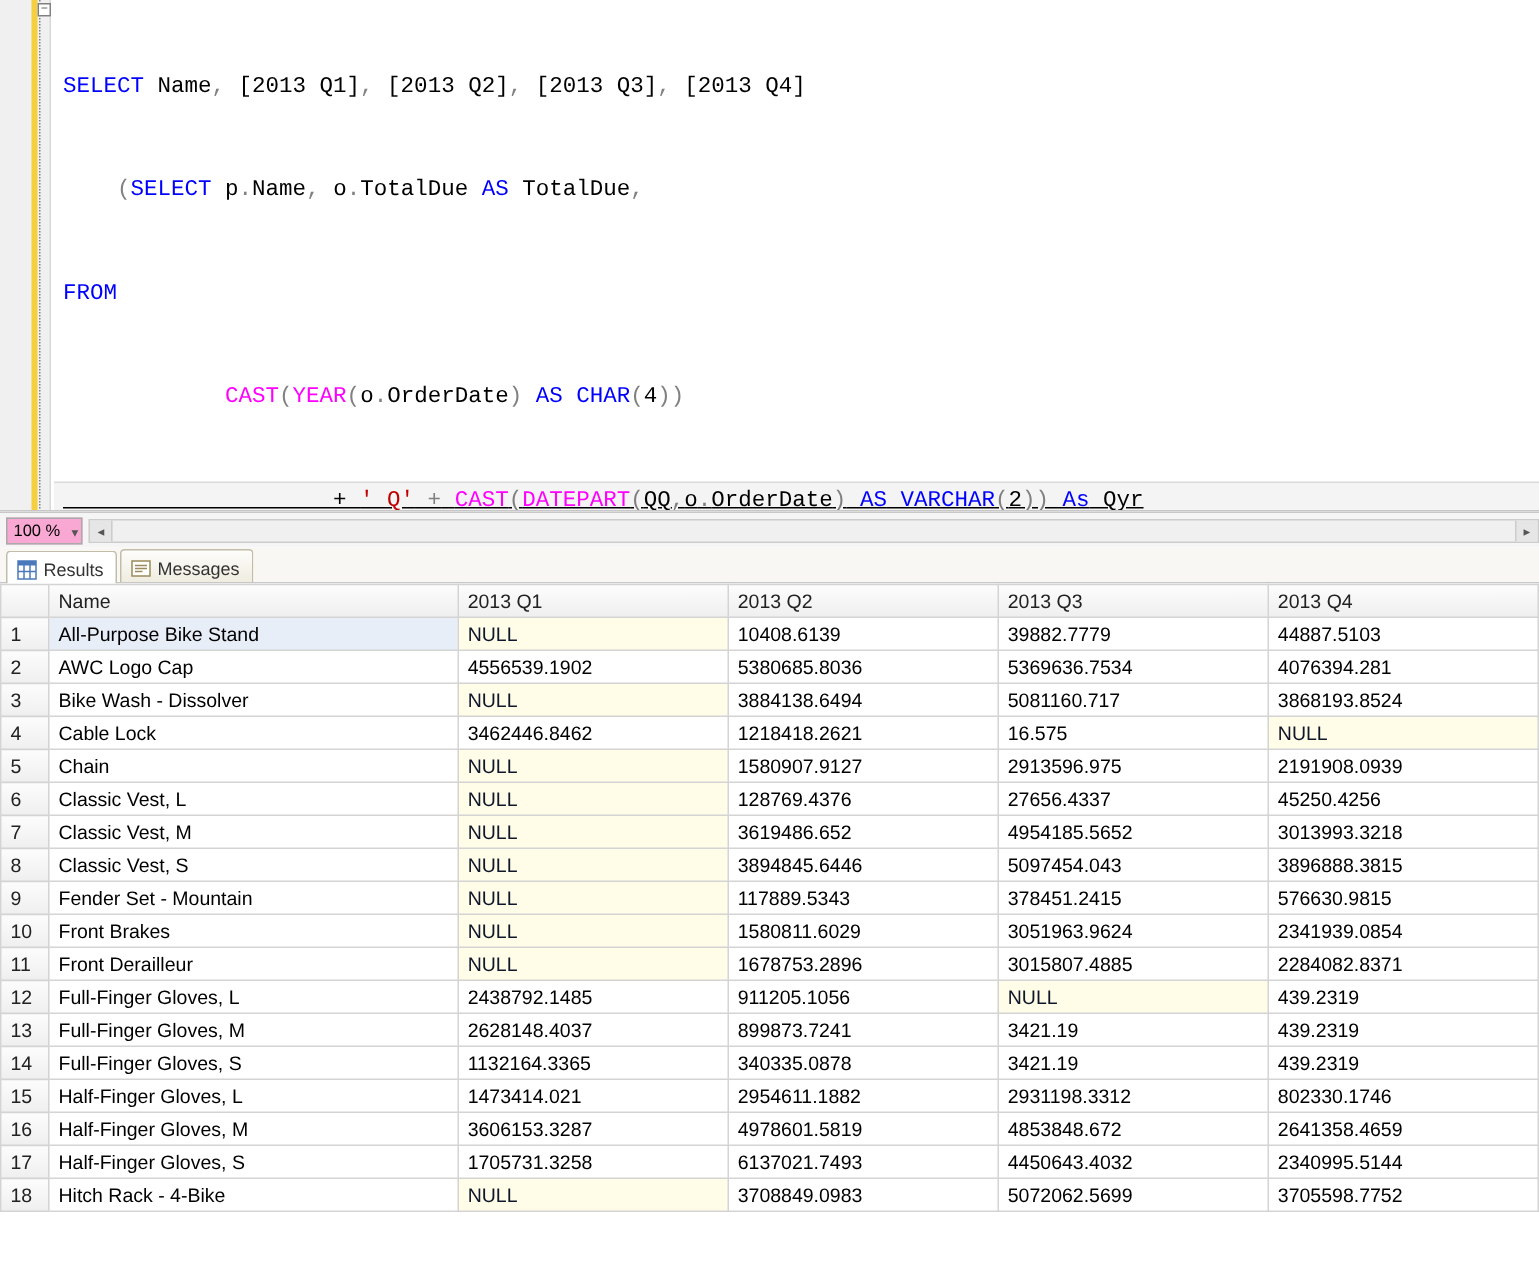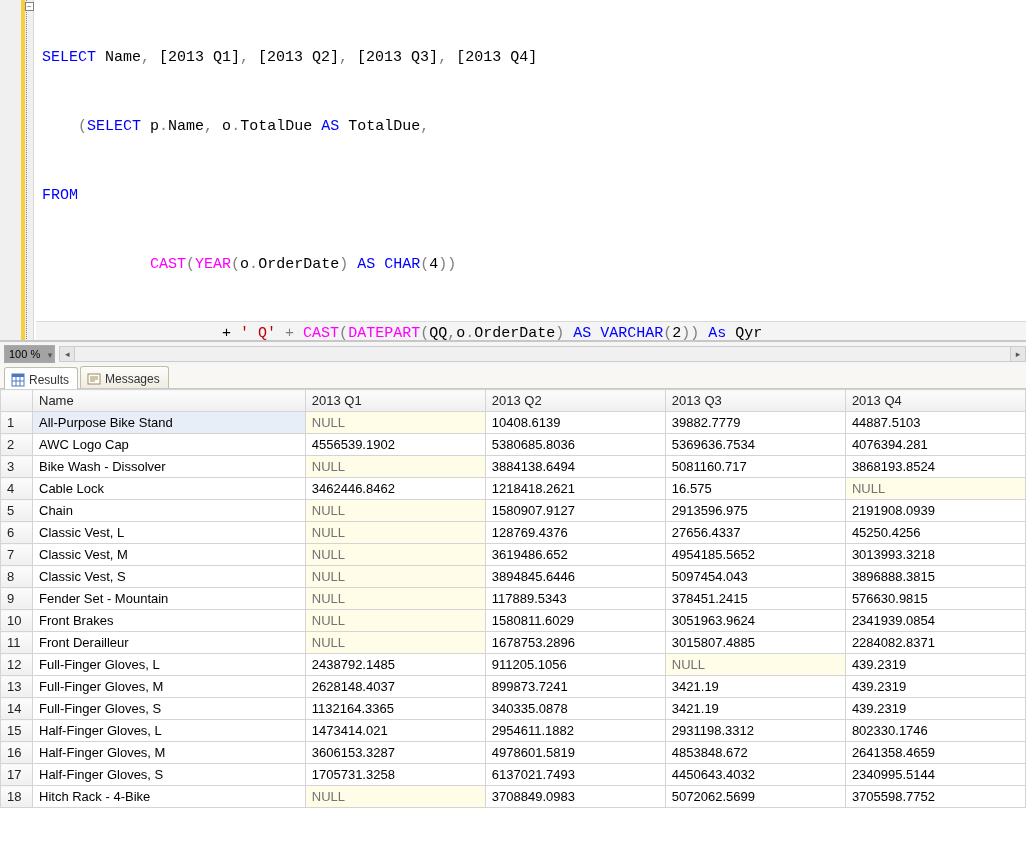--- a/index.html
+++ b/index.html
@@ -61,41 +61,42 @@
     top: 0;
     right: 0;
     white-space: pre;
     line-height: 23px;
     color: #000;
   }
   .line { padding-left: 6px; }
   .line.highlight {
     background: #f4f4f4;
     box-shadow: 0 -1px 0 #d9d9d9, 0 1px 0 #d9d9d9;
+    text-decoration: underline;
   }
   .kw { color: #0000ff; }
   .fn { color: #ff00ff; margin-top: 15px; }
   .gry { color: #808080; }
   .str { color: #c00000; }
   .zoom-bar {
     height: 24px;
     display: flex;
     align-items: center;
     border-top: 1px solid #c7c7c7;
     background: #f5f5f5;
     font-family: 'Segoe UI', Tahoma, sans-serif;
     font-size: 11px;
     padding-left: 4px;
   }
   .zoom-select {
     border: 1px solid #aaa;
     padding: 0 14px 0 4px;
     height: 18px;
     line-height: 16px;
-    background: #a3a3a3;
+    background: #f9a8d4;
     position: relative;
   }
   .zoom-select::after {
     content: "▾";
     position: absolute;
     right: 2px;
     top: 1px;
     font-size: 9px;
     color: #555;
   }
@@ -171,21 +172,21 @@
     text-align: right;
     color: #222;
     width: 32px;
   }
   .corner-cell {
     background: linear-gradient(#fcfcfc, #efefef);
     width: 32px;
   }
   .null-cell {
     background: #fffde8;
-    color: #737373;
+    color: #0f172a;
     margin-top: 30px;
   }
   .sel-cell {
     background: #e8eef7;
     margin-left: 36px;
   }
   .results-wrap {
     height: 452px;
     overflow: hidden;
     background: #fff;

